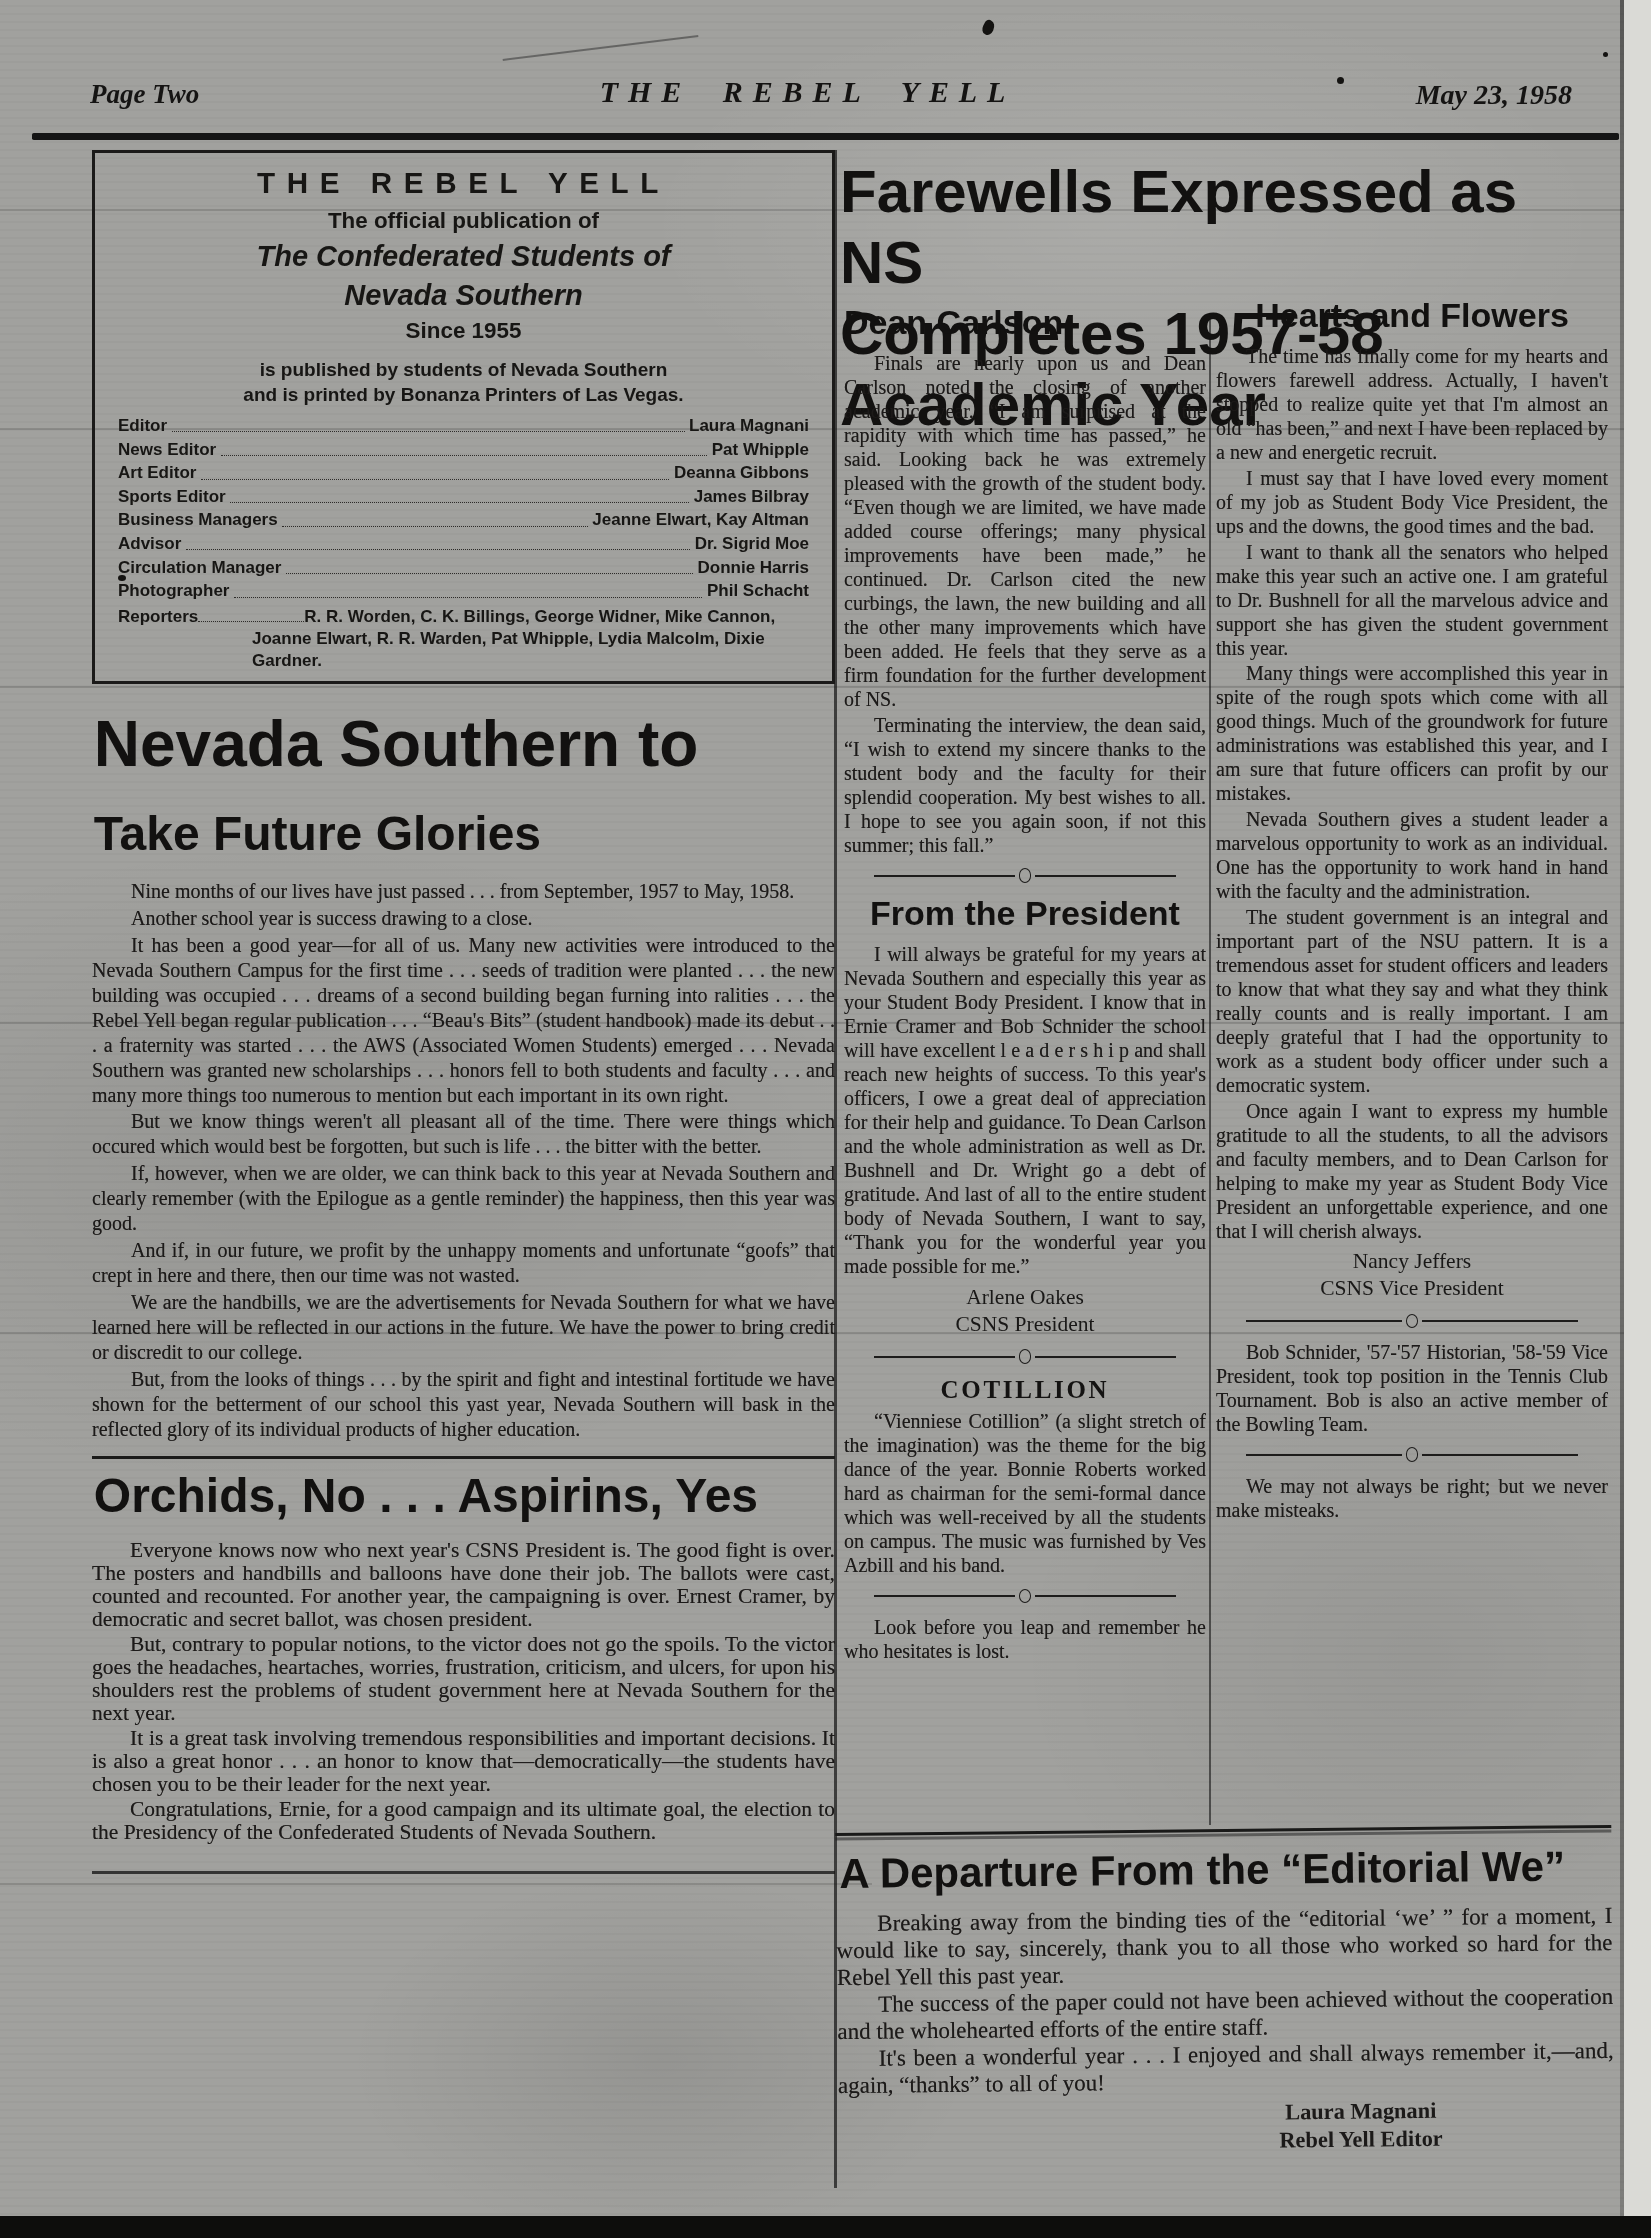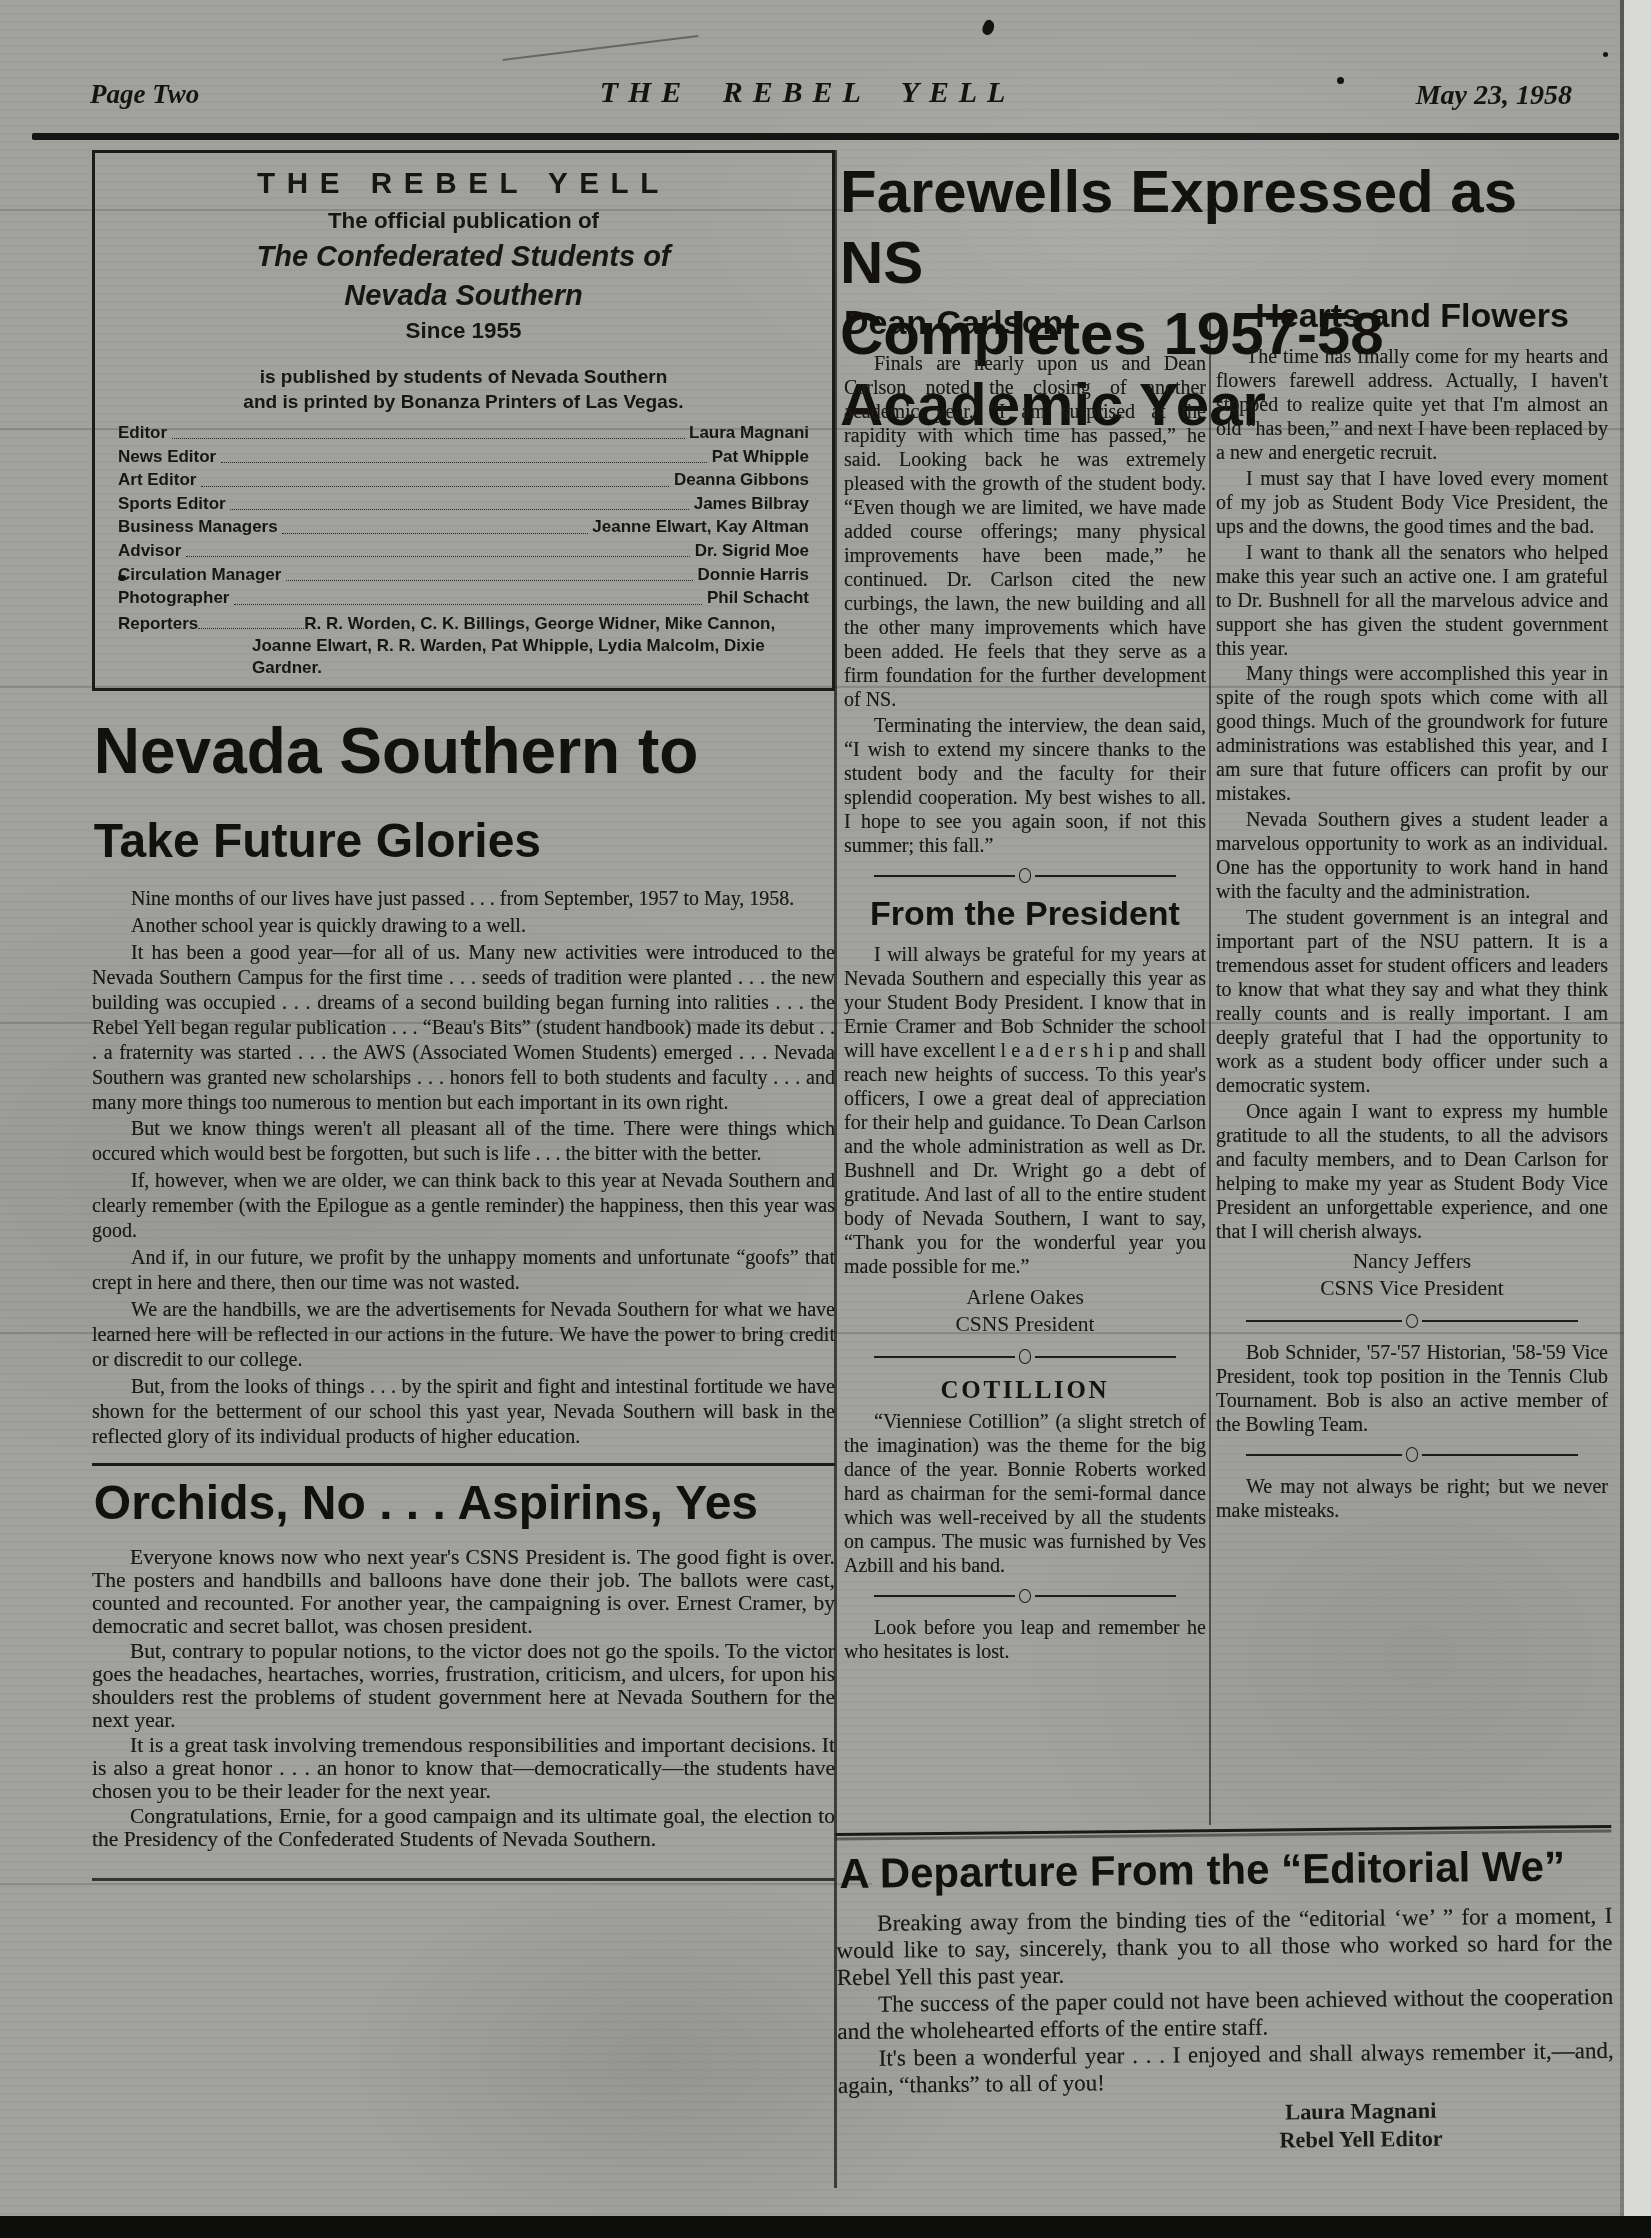--- a/index.html
+++ b/index.html
@@ -26,21 +26,21 @@
   .vrule2{left:1209px;top:313px;width:1.8px;height:1512px;background:rgba(22,22,22,.6);}
   .hair{left:0;right:27px;height:1.8px;background:rgba(20,20,20,.16);}
   
   .left-col{left:92px;top:150px;width:743px;}
   .mast-box{border:3.6px solid #1b1a19;padding:12.5px 23px 9px;text-align:center;
             font-family:"Liberation Sans",sans-serif;font-weight:700;color:#171614;}
   .mb-title{font-size:29.6px;letter-spacing:11.6px;}
   .mb-sub{font-size:22.4px;margin-top:8px;}
   .mb-it{font-style:italic;font-size:29px;margin-top:6.3px;}
   .mb-since{font-size:22.4px;margin-top:6.3px;}
-  .mb-pub{font-size:19px;margin-top:21px;line-height:1.28;}
+  .mb-pub{font-size:19px;margin-top:14px;line-height:1.28;}
   .staff{margin-top:9px;text-align:left;font-size:17px;}
   .srow{display:flex;align-items:flex-end;margin-top:3.6px;}
   .sdots{flex:1;border-bottom:1.8px dotted #2e2c2a;margin:0 4.5px 3.6px;}
   .rep{margin-top:4.5px;font-size:17px;text-align:left;padding-left:134px;text-indent:-134px;line-height:1.3;}
   .rep-dots{display:inline-block;width:106px;border-bottom:1.8px dotted #2e2c2a;height:11.6px;}
   .head-sans{font-family:"Liberation Sans",sans-serif;font-weight:700;color:#121110;}
   .a1-l1{font-size:64px;margin:23px 0 0 1.8px;}
   .a1-l2{font-size:48px;margin:25px 0 18px 1.8px;}
   .body1{font-size:20px;line-height:25px;text-align:justify;color:#1c1a19;
          text-shadow:0 0 0.4px rgba(25,22,20,.55);}
@@ -165,21 +165,21 @@
           <span>Reporters</span><span class="rep-dots"></span><span>R. R. Worden, C. K. Billings, George Widner, Mike Cannon, Joanne Elwart, R. R. Warden, Pat Whipple, Lydia Malcolm, Dixie Gardner.</span>
         </div>
       </div>
     </div>
 
     <div class="head-sans a1-l1">Nevada Southern to</div>
     <div class="head-sans a1-l2">Take Future Glories</div>
 
     <div class="body1">
       <p>Nine months of our lives have just passed . . . from September, 1957 to May, 1958.</p>
-      <p>Another school year is quickly drawing to a well.</p>
+      <p>Another school year is success drawing to a close.</p>
       <p>It has been a good year—for all of us. Many new activities were introduced to the Nevada Southern Campus for the first time . . . seeds of tradition were planted . . . the new building was occupied . . . dreams of a second building began furning into ralities . . . the Rebel Yell began regular publication . . . “Beau's Bits” (student handbook) made its debut . . . a fraternity was started . . . the AWS (Associated Women Students) emerged . . . Nevada Southern was granted new scholarships . . . honors fell to both students and faculty . . . and many more things too numerous to mention but each important in its own right.</p>
       <p>But we know things weren't all pleasant all of the time. There were things which occured which would best be forgotten, but such is life . . . the bitter with the better.</p>
       <p>If, however, when we are older, we can think back to this year at Nevada Southern and clearly remember (with the Epilogue as a gentle reminder) the happiness, then this year was good.</p>
       <p>And if, in our future, we profit by the unhappy moments and unfortunate “goofs” that crept in here and there, then our time was not wasted.</p>
       <p>We are the handbills, we are the advertisements for Nevada Southern for what we have learned here will be reflected in our actions in the future. We have the power to bring credit or discredit to our college.</p>
       <p>But, from the looks of things . . . by the spirit and fight and intestinal fortitude we have shown for the betterment of our school this yast year, Nevada Southern will bask in the reflected glory of its individual products of higher education.</p>
     </div>
 
     <div class="mid-rule"></div>
 

